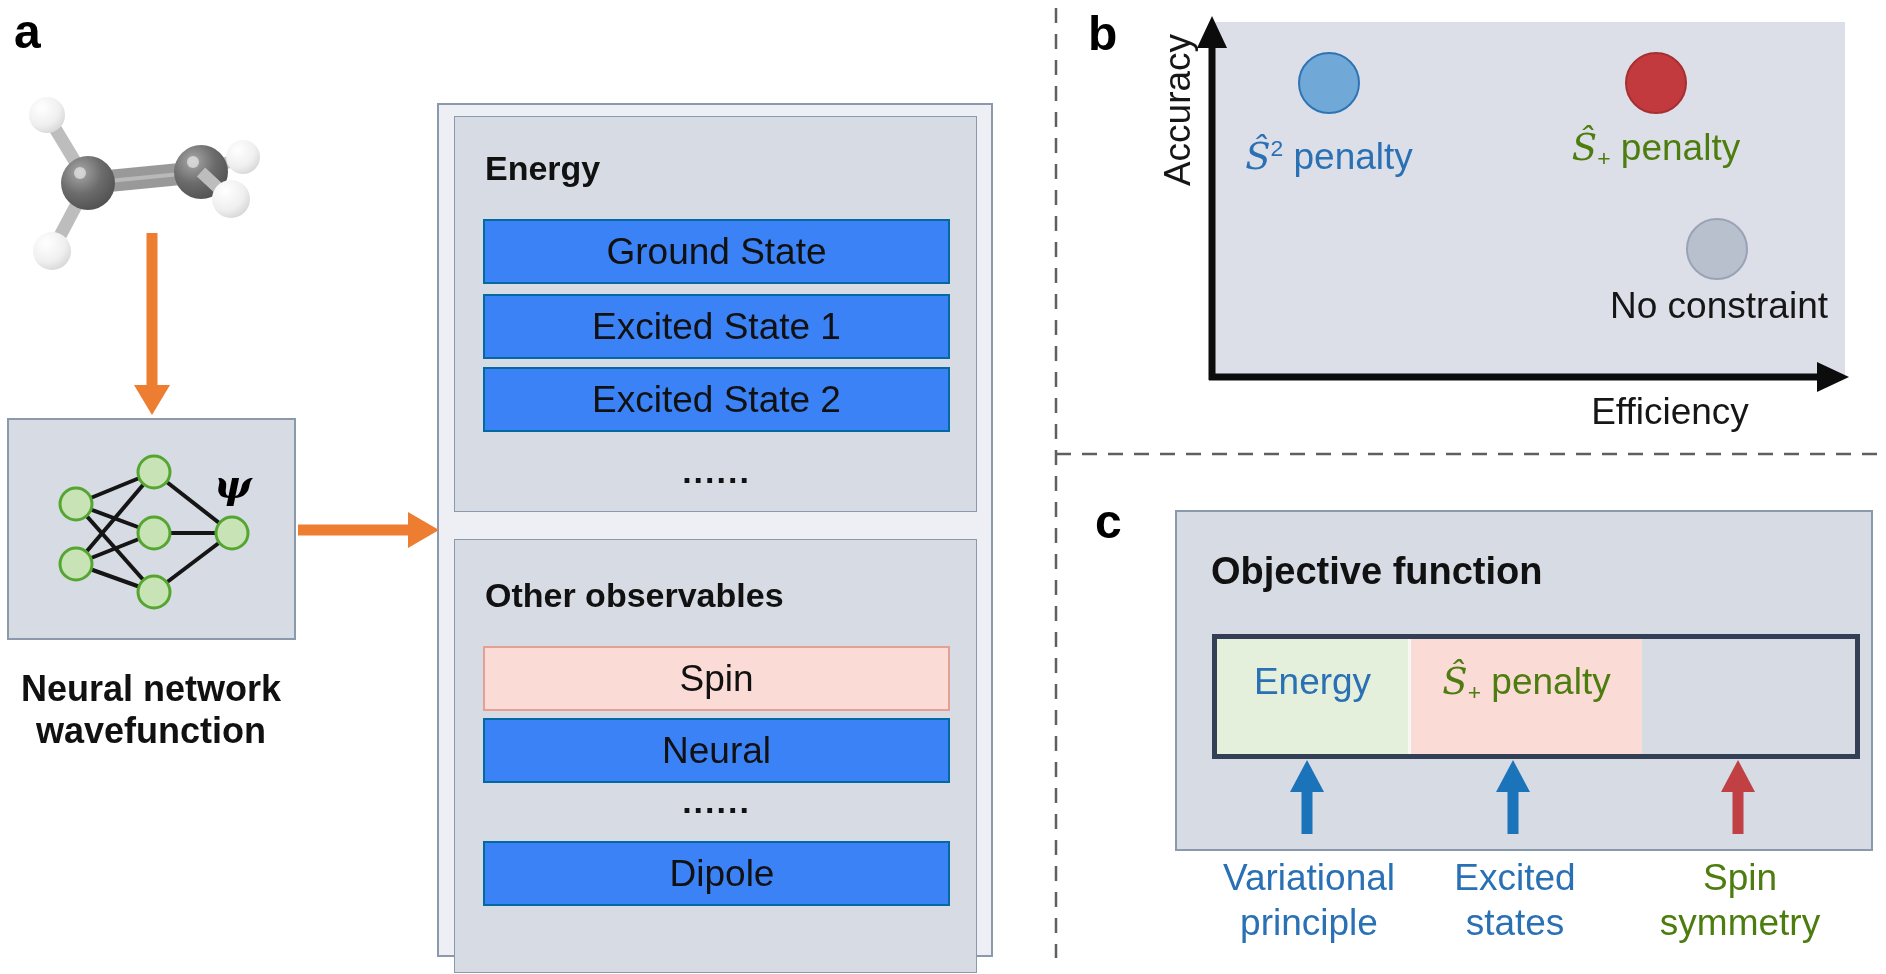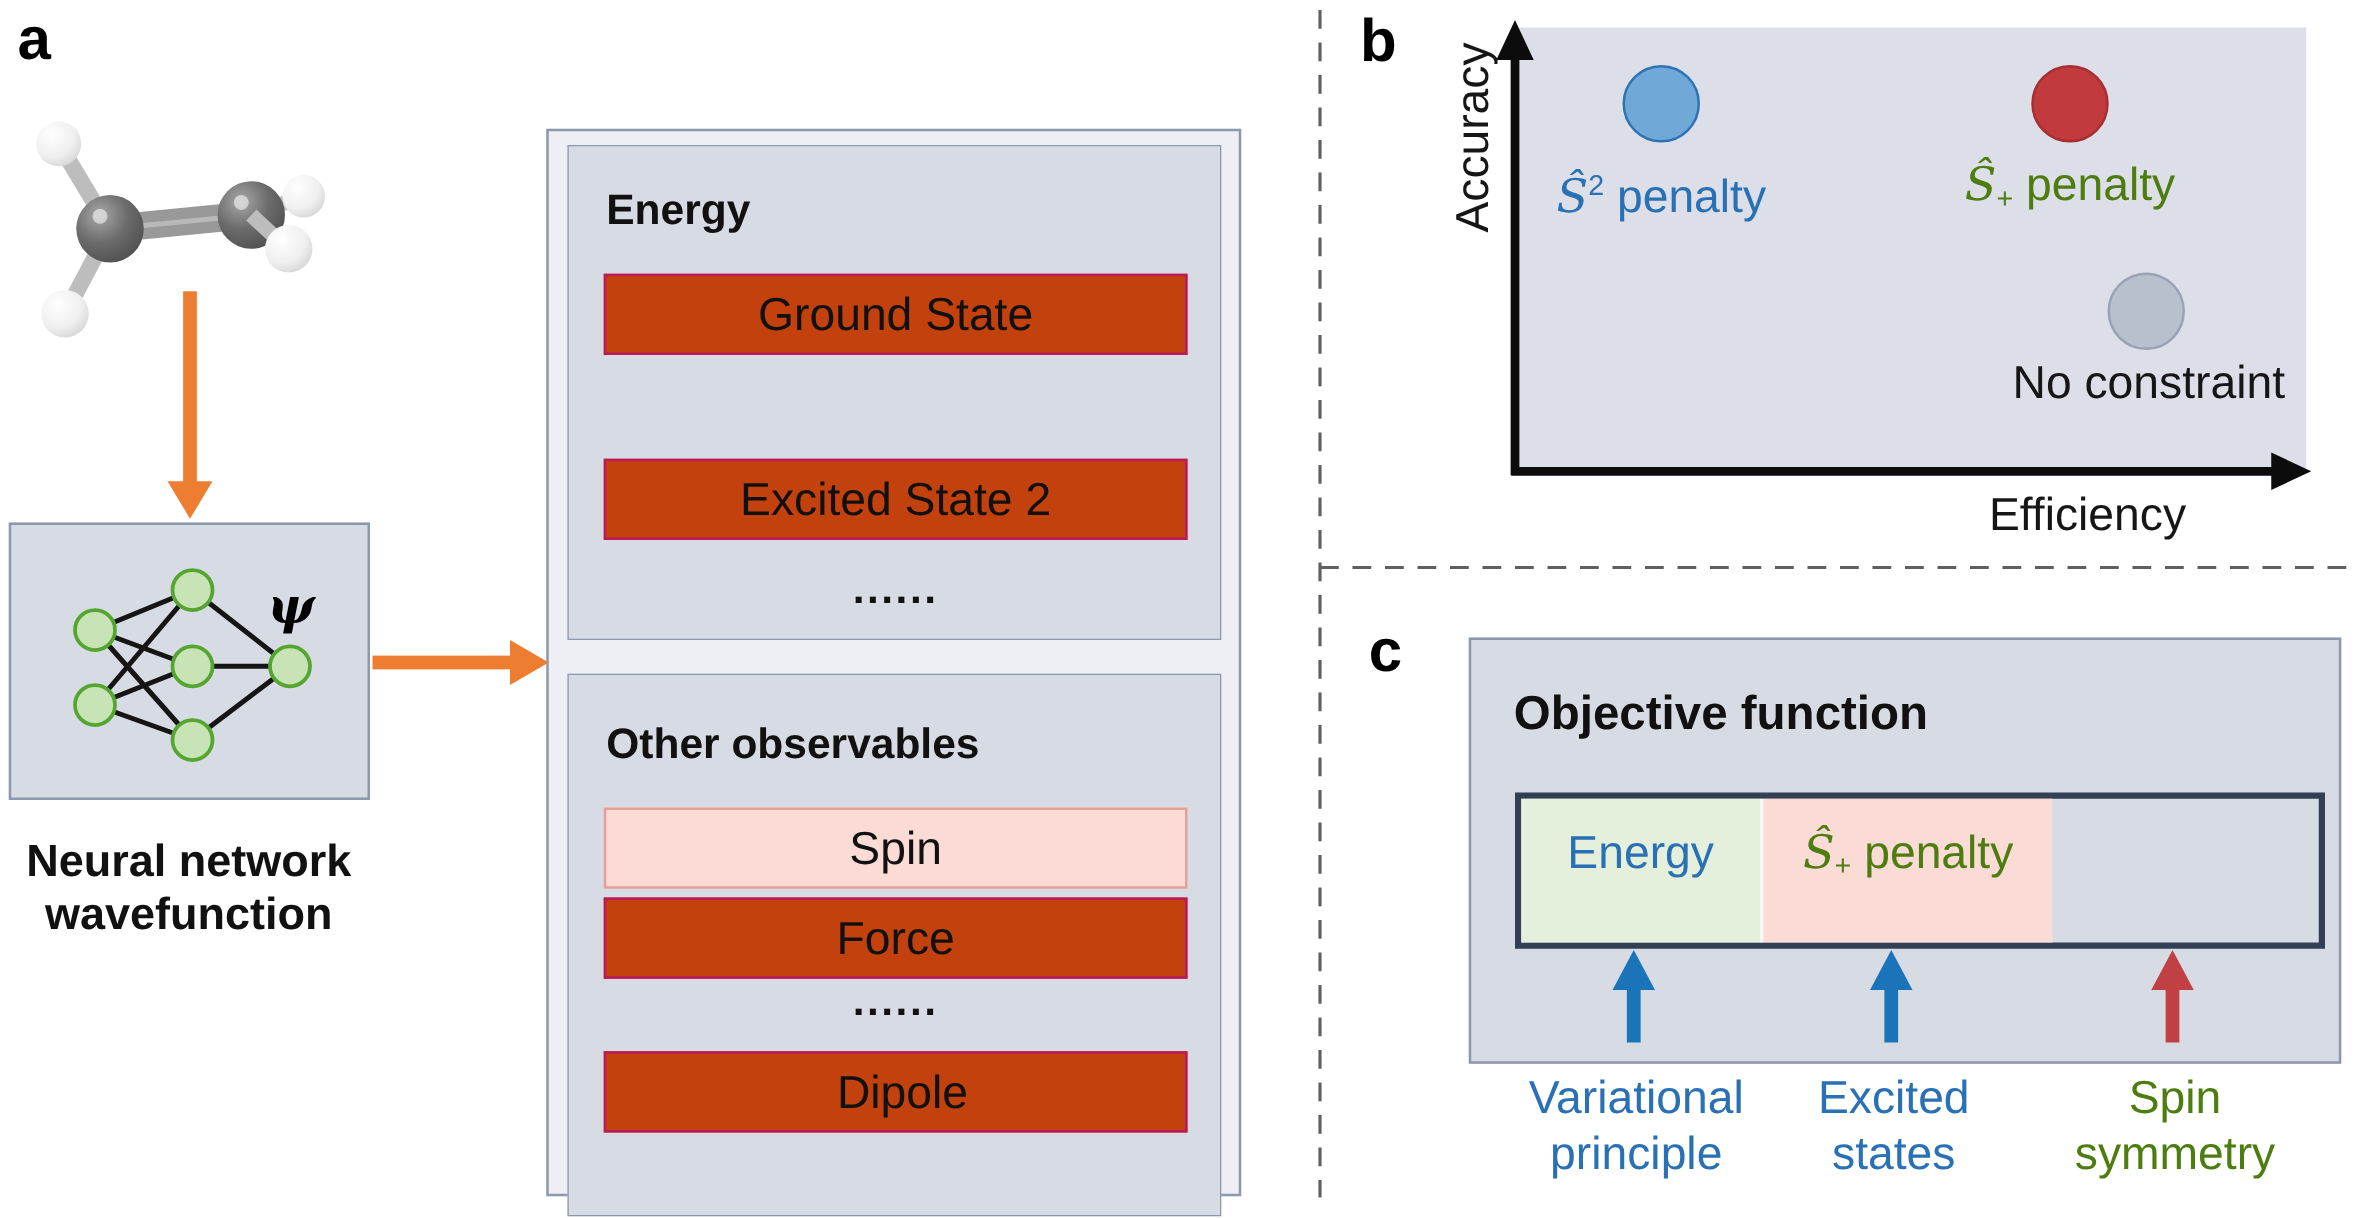--- a/index.html
+++ b/index.html
@@ -9,21 +9,21 @@
   }
   .abs{position:absolute;}
   .panel-label{font-size:48px;font-weight:900;color:#000;line-height:1;}
   
   .box-gray{position:absolute;background:#d7dbe4;border:2px solid #8b99ad;box-sizing:border-box;}
   .container-light{position:absolute;background:#edeff4;border:2px solid #8b99ad;box-sizing:border-box;}
   .box-title{position:absolute;font-weight:bold;font-size:34px;color:#111;white-space:nowrap;}
   
   .row{position:absolute;left:28px;width:467px;height:65px;display:flex;align-items:center;justify-content:center;
        font-size:37px;color:#111;box-sizing:border-box;}
-  .row-green{background:#c2410c;border:2px solid #be185d;}
+  .row-green{background:#3b82f6;border:2px solid #0369a1;}
   .row-pink{background:#fadbd5;border:2px solid #e5a096;}
   .dots{position:absolute;left:28px;width:467px;height:44px;display:flex;align-items:center;justify-content:center;
         font-size:34px;font-weight:bold;letter-spacing:2px;color:#111;}
   .caption{position:absolute;font-weight:bold;font-size:36px;line-height:42px;text-align:center;color:#111;}
   
   .plot-area{position:absolute;left:1215px;top:22px;width:630px;height:353px;background:#dcdfe8;}
   .dot{position:absolute;width:62px;height:62px;border-radius:50%;box-sizing:border-box;}
   .b-label{position:absolute;font-size:37px;line-height:44px;text-align:center;white-space:nowrap;}
   .blue-text{color:#2a70b4;}
   .red-text{color:#4d7c0f;}
@@ -105,28 +105,29 @@
     </svg>
   </div>
 
   <div class="caption" style="left:1px;top:668px;width:300px;">Neural network wavefunction</div>
 
   <div class="container-light" style="left:437px;top:103px;width:556px;height:854px;">
 
     <div class="box-gray" style="left:15px;top:11px;width:523px;height:396px;border-width:1.5px;">
       <div class="box-title" style="left:30px;top:32px;">Energy</div>
       <div class="row row-green" style="top:102px;">Ground State</div>
+      <div class="row row-green" style="top:177px;">Excited State 1</div>
       <div class="row row-green" style="top:250px;">Excited State 2</div>
       <div class="dots" style="top:332px;">......</div>
     </div>
 
     <div class="box-gray" style="left:15px;top:434px;width:523px;height:434px;border-width:1.5px;">
       <div class="box-title" style="left:30px;top:36px;">Other observables</div>
       <div class="row row-pink" style="top:106px;">Spin</div>
-      <div class="row row-green" style="top:178px;">Force</div>
+      <div class="row row-green" style="top:178px;">Neural</div>
       <div class="dots" style="top:239px;">......</div>
       <div class="row row-green" style="top:301px;padding-left:11px;">Dipole</div>
     </div>
   </div>
 
   <div class="abs panel-label" style="left:1088px;top:10px;">b</div>
 
   <div class="plot-area"></div>
 
   <div class="abs b-label dark-text" style="left:1098px;top:88px;width:160px;transform:rotate(-90deg);">Accuracy</div>

